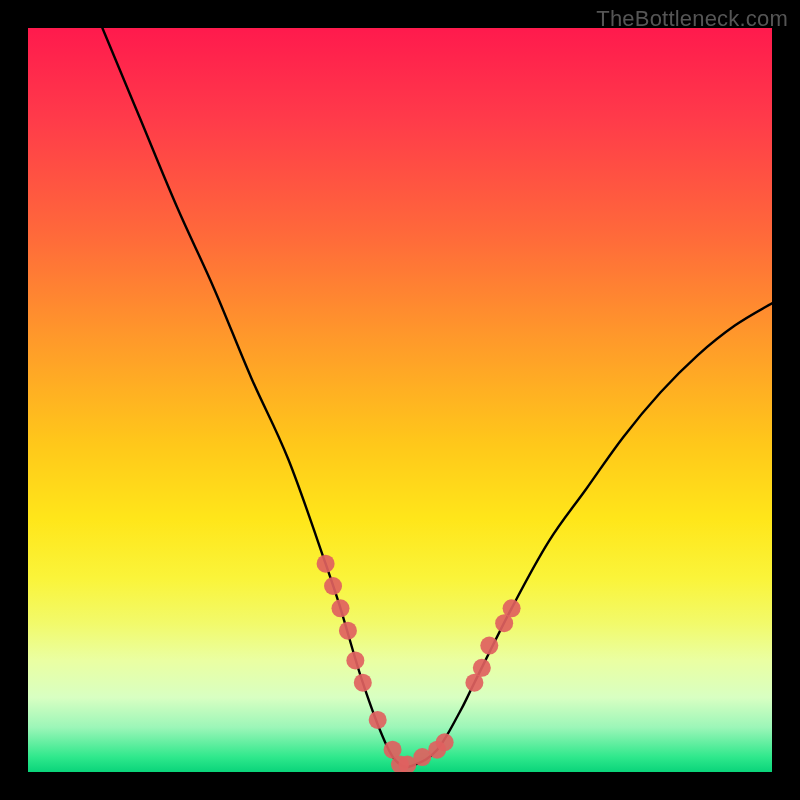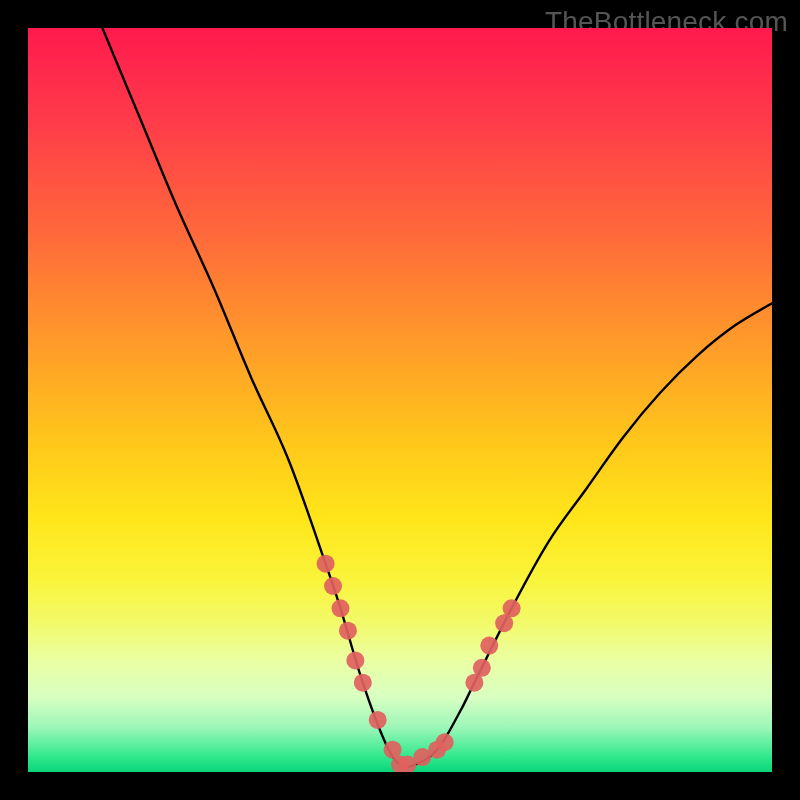--- a/index.html
+++ b/index.html
@@ -40,21 +40,21 @@
       #9cf6b8 94%,
       #2fe88c 98%,
       #0ad47a 100%
     );
   }
   .watermark {
     position: absolute;
     top: 6px;
     right: 12px;
     color: #555;
-    font-size: 28px;
+    font-size: 22px;
     font-weight: 500;
     letter-spacing: 0.2px;
     font-family: Arial, Helvetica, sans-serif;
   }
   svg.curve {
     position: absolute;
     left: 0;
     top: 0;
     width: 744px;
     height: 744px;

